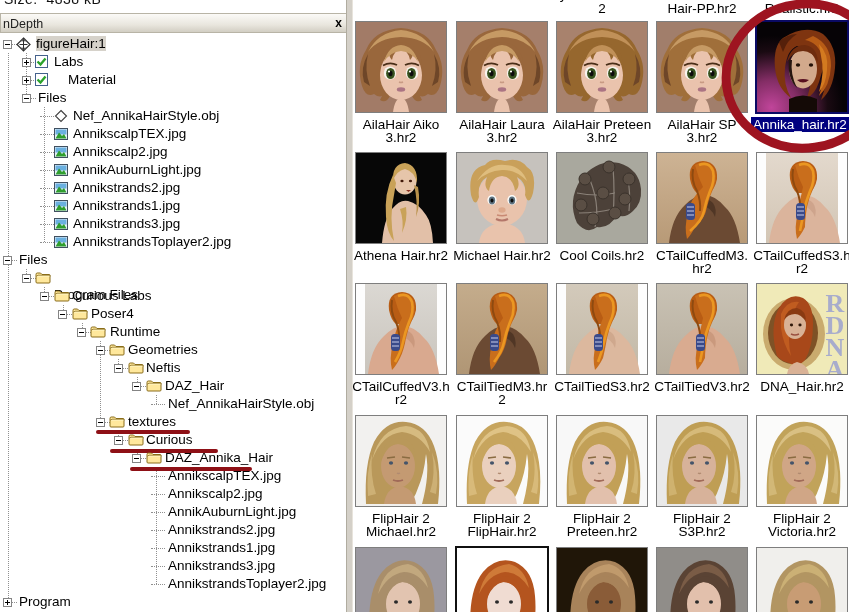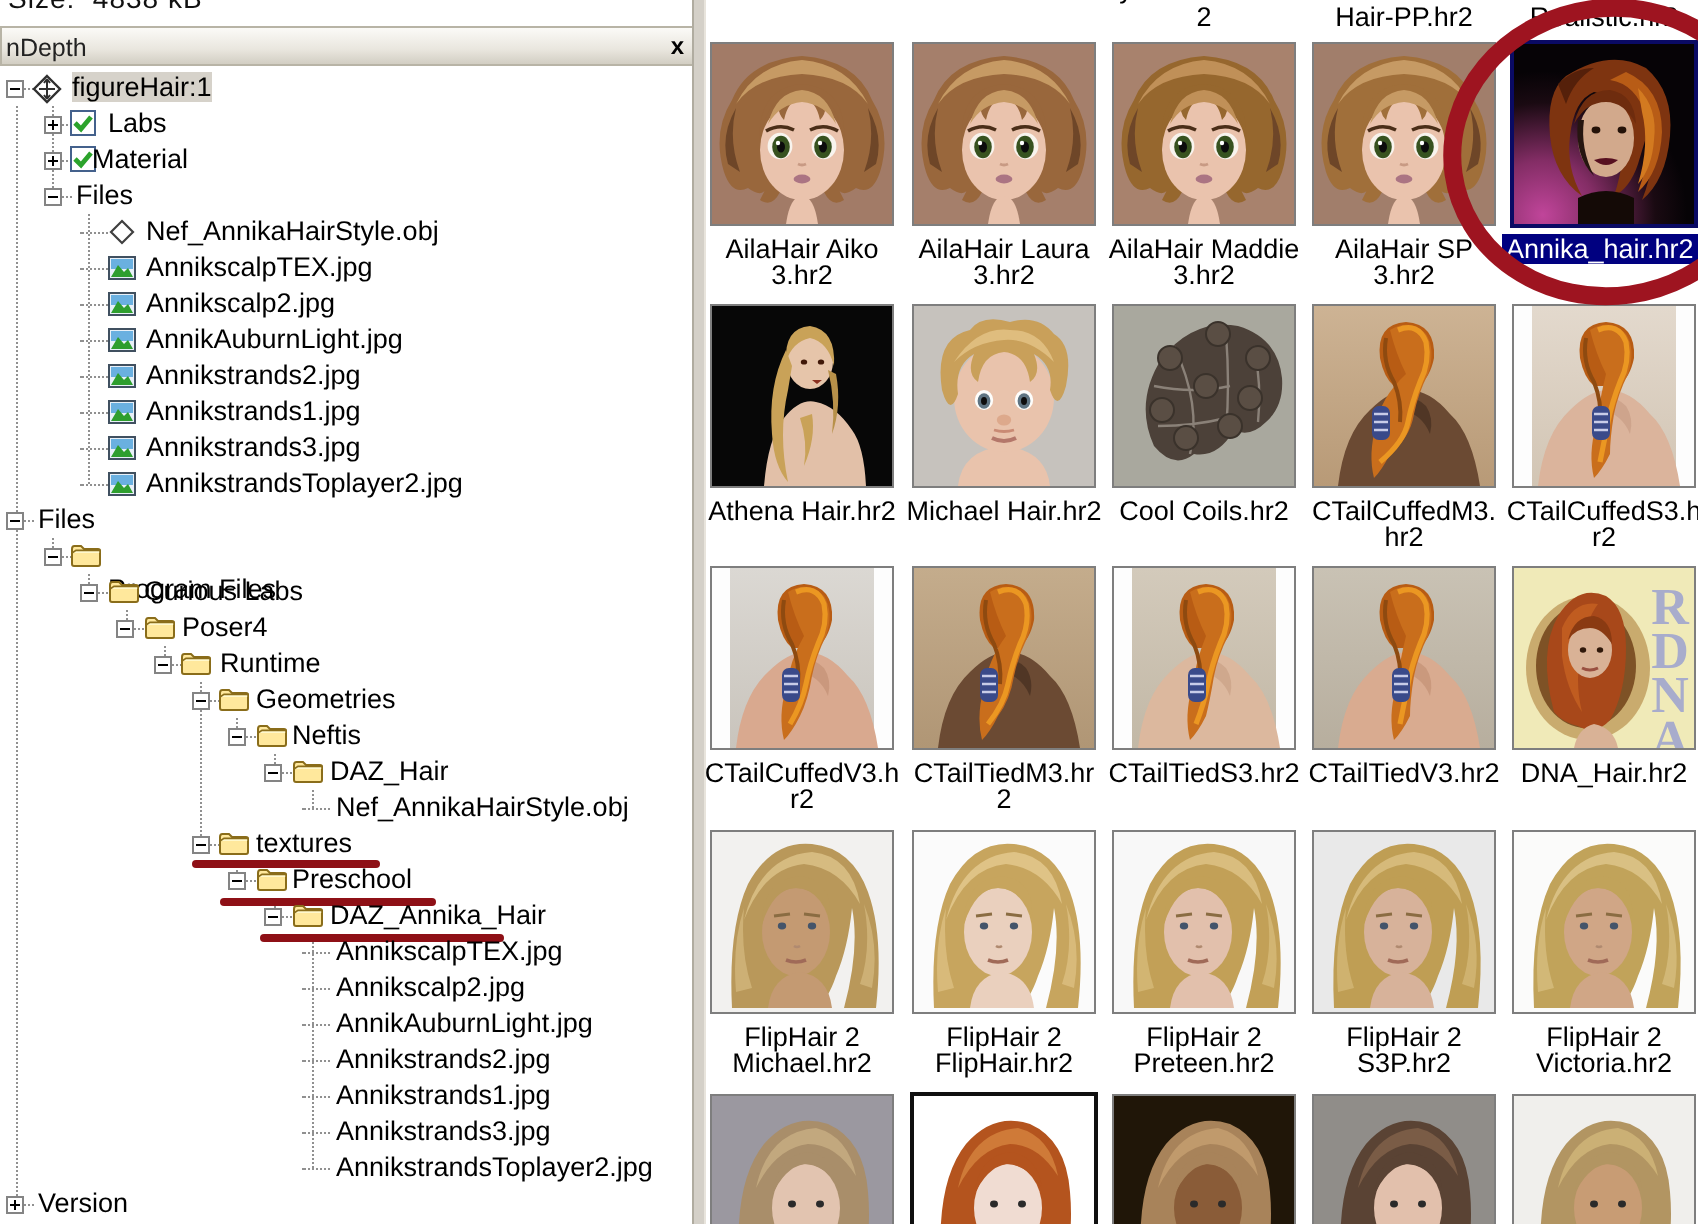--- a/index.html
+++ b/index.html
@@ -65,21 +65,21 @@
 <div class="lbl" style="left:54px;top:54px">Labs</div>
 <div class="doth" style="left:22px;top:80px;width:14px"></div>
 <div class="pm" style="left:22px;top:76px">
     <span class="pmh"></span>
     <span class="pmv"></span>
   </div>
 <div style="position:absolute;left:35px;top:73px;line-height:0"><svg width="13" height="13" viewBox="0 0 13 13">
       <rect x="0.5" y="0.5" width="12" height="12" fill="white" stroke="#44618c" stroke-width="1"></rect>
       <path d="M2.5 6.5 L5.5 9.5 L10.5 3.5" stroke="#2ba32b" stroke-width="2.4" fill="none"></path>
     </svg></div>
-<div class="lbl" style="left:46px;top:72px">Material</div>
+<div class="lbl" style="left:68px;top:72px">Material</div>
 <div class="doth" style="left:22px;top:98px;width:14px"></div>
 <div class="pm" style="left:22px;top:94px">
     <span class="pmh"></span>
   </div>
 <div class="lbl" style="left:38px;top:90px">Files</div>
 <div class="doth" style="left:40px;top:116px;width:14px"></div>
 <div style="position:absolute;left:54px;top:109px;line-height:0"><svg width="14" height="14" viewBox="0 0 14 14">
       <path d="M7 1.5 L12.5 7 L7 12.5 L1.5 7 Z" fill="white" stroke="#404040" stroke-width="1.1"></path>
     </svg></div>
 <div class="lbl" style="left:73px;top:108px">Nef_AnnikaHairStyle.obj</div>
@@ -213,21 +213,21 @@
 <div class="lbl" style="left:128px;top:414px">textures</div>
 <div class="redln" style="left:96px;top:430px;width:94px"></div>
 <div class="doth" style="left:114px;top:440px;width:14px"></div>
 <div class="pm" style="left:114px;top:436px">
     <span class="pmh"></span>
   </div>
 <div style="position:absolute;left:128px;top:433px;line-height:0"><svg width="16" height="13" viewBox="0 0 16 13">
       <path d="M1 3.5 Q1 2 2.2 2 L5.5 2 L7 3.5 L14 3.5 Q15 3.5 15 4.5 L15 11 Q15 12 14 12 L2 12 Q1 12 1 11 Z" fill="#ffe89c" stroke="#8a6d1a" stroke-width="1"></path>
       <path d="M1 5.5 L3 4.2 L15 4.2 L15 5.5" fill="#fff8cc" stroke="#8a6d1a" stroke-width="0.8"></path>
     </svg></div>
-<div class="lbl" style="left:146px;top:432px">Preschool</div>
+<div class="lbl" style="left:146px;top:432px">Curious</div>
 <div class="redln" style="left:110px;top:449px;width:108px"></div>
 <div class="doth" style="left:132px;top:458px;width:14px"></div>
 <div class="pm" style="left:132px;top:454px">
     <span class="pmh"></span>
   </div>
 <div style="position:absolute;left:146px;top:451px;line-height:0"><svg width="16" height="13" viewBox="0 0 16 13">
       <path d="M1 3.5 Q1 2 2.2 2 L5.5 2 L7 3.5 L14 3.5 Q15 3.5 15 4.5 L15 11 Q15 12 14 12 L2 12 Q1 12 1 11 Z" fill="#ffe89c" stroke="#8a6d1a" stroke-width="1"></path>
       <path d="M1 5.5 L3 4.2 L15 4.2 L15 5.5" fill="#fff8cc" stroke="#8a6d1a" stroke-width="0.8"></path>
     </svg></div>
 <div class="lbl" style="left:165px;top:450px">DAZ_Annika_Hair</div>
@@ -244,21 +244,21 @@
 <div class="lbl" style="left:168px;top:540px">Annikstrands1.jpg</div>
 <div class="doth" style="left:151px;top:566px;width:14px"></div>
 <div class="lbl" style="left:168px;top:558px">Annikstrands3.jpg</div>
 <div class="doth" style="left:151px;top:584px;width:14px"></div>
 <div class="lbl" style="left:168px;top:576px">AnnikstrandsToplayer2.jpg</div>
 <div class="doth" style="left:3px;top:602px;width:14px"></div>
 <div class="pm" style="left:3px;top:598px">
     <span class="pmh"></span>
     <span class="pmv"></span>
   </div>
-<div class="lbl" style="left:19px;top:594px">Version</div>
+<div class="lbl" style="left:19px;top:594px">Program</div>
 <div class="divider"></div>
 <div class="cap" style="left:556px;top:1px;width:92px">2</div>
 <div class="cap" style="left:656px;top:1px;width:92px">Hair-PP.hr2</div>
 <div class="cap" style="left:756px;top:1px;width:92px">Realistic.hr2</div>
 <div class="cap" style="left:548px;top:-13px;width:30px">y</div>
 <div class="tile" style="left:355px;top:21px"><svg width="90" height="90" viewBox="0 0 90 90">
       <rect width="90" height="90" fill="#a27b67"></rect>
       <path d="M6 64 Q0 44 10 28 Q18 8 45 6 Q72 8 80 28 Q90 44 84 64 Q80 76 72 72 Q64 78 62 70 L66 78 Q60 82 56 74 L34 74 Q30 82 24 78 L28 70 Q26 78 18 72 Q10 76 6 64 Z" fill="#99673c"></path>
       <path d="M12 30 Q22 10 45 8 Q68 10 78 30 Q68 16 45 15 Q22 16 12 30Z" fill="#c69a64"></path>
       <path d="M8 60 Q4 46 12 32 Q8 48 14 64 Z M82 60 Q86 46 78 32 Q82 48 76 64 Z" fill="#6e4628"></path>
@@ -320,21 +320,21 @@
       <ellipse cx="34.5" cy="51.5" rx="2" ry="2.8" fill="#0c0c0c"></ellipse>
       <ellipse cx="55.5" cy="51.5" rx="2" ry="2.8" fill="#0c0c0c"></ellipse>
       <circle cx="33" cy="49.5" r="1.1" fill="#fff"></circle>
       <circle cx="54" cy="49.5" r="1.1" fill="#fff"></circle>
       <path d="M27 43.5 Q34 39.5 41 43" stroke="#4a2e18" stroke-width="1.8" fill="none"></path>
       <path d="M49 43 Q56 39.5 63 43.5" stroke="#4a2e18" stroke-width="1.8" fill="none"></path>
       <path d="M43 60 Q45 61 47 60" stroke="#c89a84" stroke-width="1.4" fill="none"></path>
       <ellipse cx="45" cy="67.5" rx="4.2" ry="2.2" fill="#ab7483"></ellipse>
       <path d="M37 90 Q39 76 45 76 Q51 76 53 90 Z" fill="#eac3ad"></path>
     </svg></div>
-<div class="cap" style="left:550px;top:117px;width:104px">AilaHair Maddie</div>
+<div class="cap" style="left:550px;top:117px;width:104px">AilaHair Preteen</div>
 <div class="cap" style="left:550px;top:130px;width:104px">3.hr2</div>
 <div class="tile" style="left:656px;top:21px"><svg width="90" height="90" viewBox="0 0 90 90">
       <rect width="90" height="90" fill="#a17e6b"></rect>
       <path d="M6 64 Q0 44 10 28 Q18 8 45 6 Q72 8 80 28 Q90 44 84 64 Q80 76 72 72 Q64 78 62 70 L66 78 Q60 82 56 74 L34 74 Q30 82 24 78 L28 70 Q26 78 18 72 Q10 76 6 64 Z" fill="#a06f3a"></path>
       <path d="M12 30 Q22 10 45 8 Q68 10 78 30 Q68 16 45 15 Q22 16 12 30Z" fill="#c69a64"></path>
       <path d="M8 60 Q4 46 12 32 Q8 48 14 64 Z M82 60 Q86 46 78 32 Q82 48 76 64 Z" fill="#6e4628"></path>
       <ellipse cx="45" cy="53" rx="21" ry="25" fill="#eac3ad"></ellipse>
       <path d="M24 50 Q22 22 45 20 Q68 22 66 50 Q64 32 56 28 Q58 34 54 38 Q52 28 45 27 Q38 28 36 38 Q32 34 34 28 Q26 32 24 50 Z" fill="#a06f3a"></path>
       <path d="M28 40 Q32 24 45 23 Q58 24 62 40 Q56 30 45 29 Q34 30 28 40 Z" fill="#c69a64"></path>
       <ellipse cx="34" cy="51" rx="6.2" ry="6.6" fill="#f8f4ee"></ellipse>

